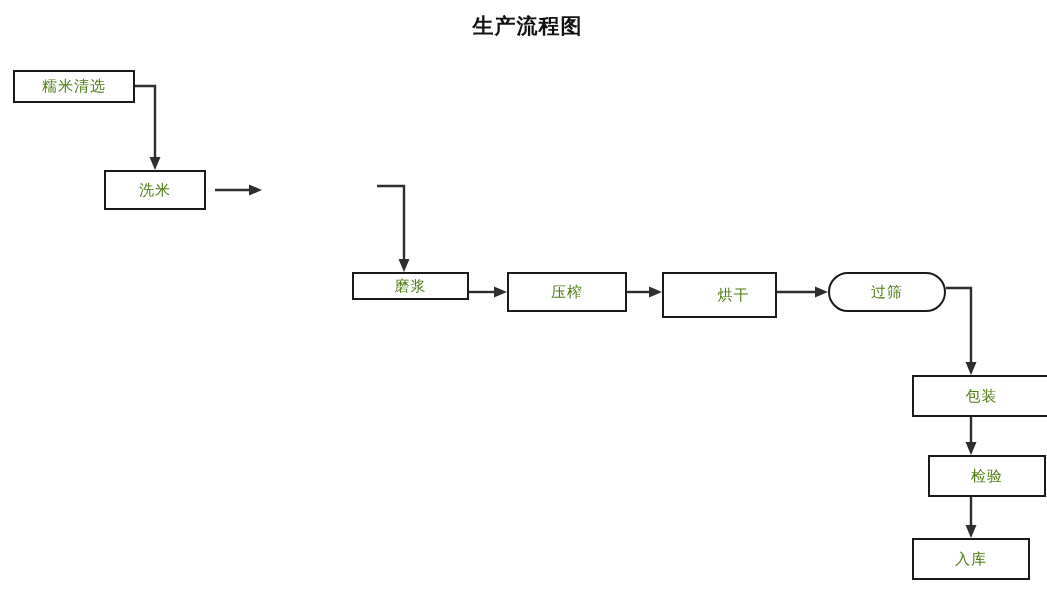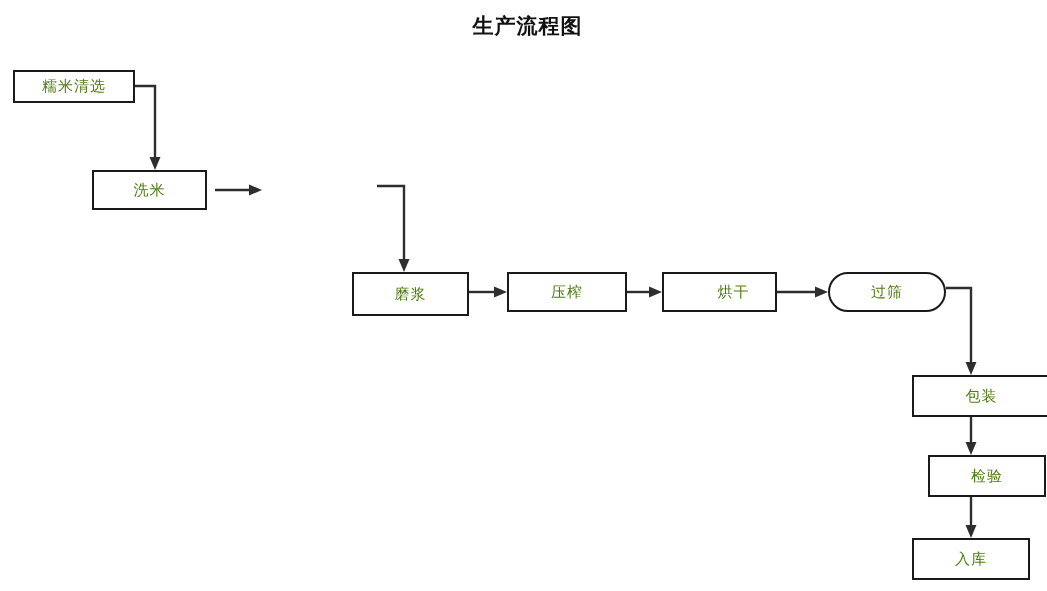--- a/index.html
+++ b/index.html
@@ -114,34 +114,34 @@
     <g>
       <line x1="971" y1="497" x2="971" y2="528"></line>
       <polygon points="971,538 965.5,525 976.5,525"></polygon>
     </g>
   </svg>
 
   <div class="node" style="left:13px; top:70px; width:122px; height:33px;">
     <span class="node-label">糯米清选</span>
   </div>
 
-  <div class="node" style="left:92px; top:170px; width:115px; height:40px;">
+  <div class="node" style="left:104px; top:170px; width:102px; height:40px;">
     <span class="node-label">洗米</span>
   </div>
 
 
-  <div class="node" style="left:352px; top:272px; width:117px; height:44px;align-items:center;">
+  <div class="node" style="left:352px; top:272px; width:117px; height:28px;align-items:center;">
     <span class="node-label">磨浆</span>
   </div>
 
   <div class="node" style="left:507px; top:272px; width:120px; height:40px;">
     <span class="node-label">压榨</span>
   </div>
 
-  <div class="node" style="left:662px; top:272px; width:115px; height:40px;padding-left:28px;">
+  <div class="node" style="left:662px; top:272px; width:115px; height:46px;padding-left:28px;">
     <span class="node-label">烘干</span>
   </div>
 
   <div class="node" style="left:828px; top:272px; width:118px; height:40px;border-radius:20px;">
     <span class="node-label">过筛</span>
   </div>
 
   <div class="node" style="left:912px; top:375px; width:139px; height:42px;">
     <span class="node-label">包装</span>
   </div>

